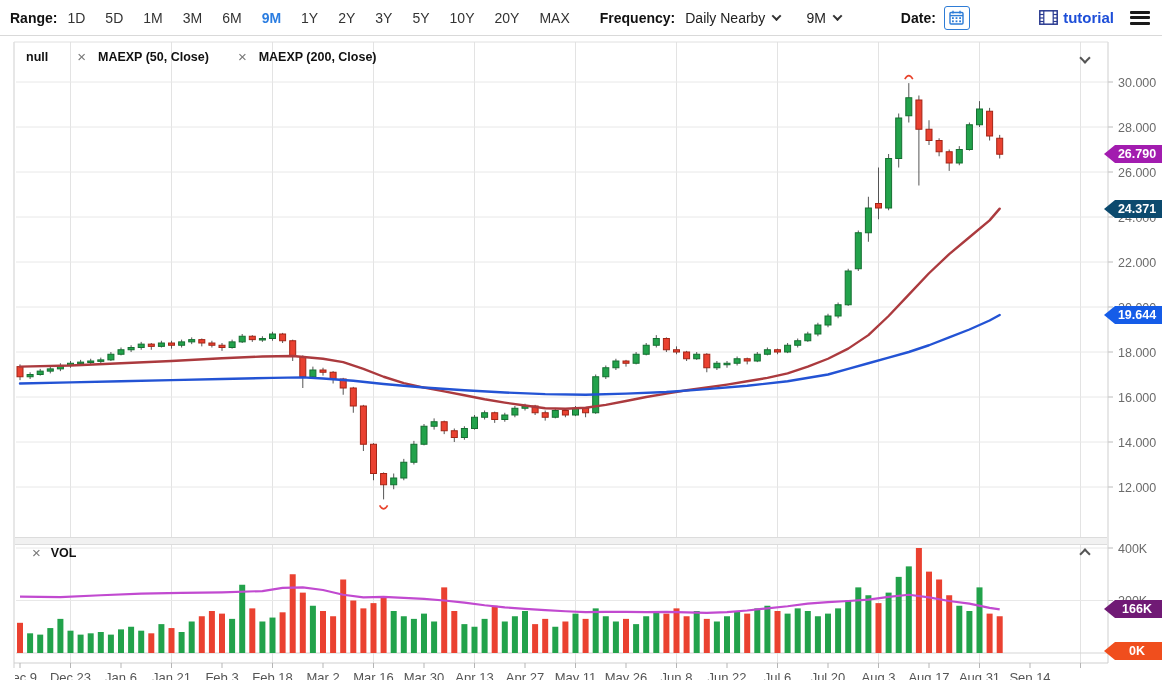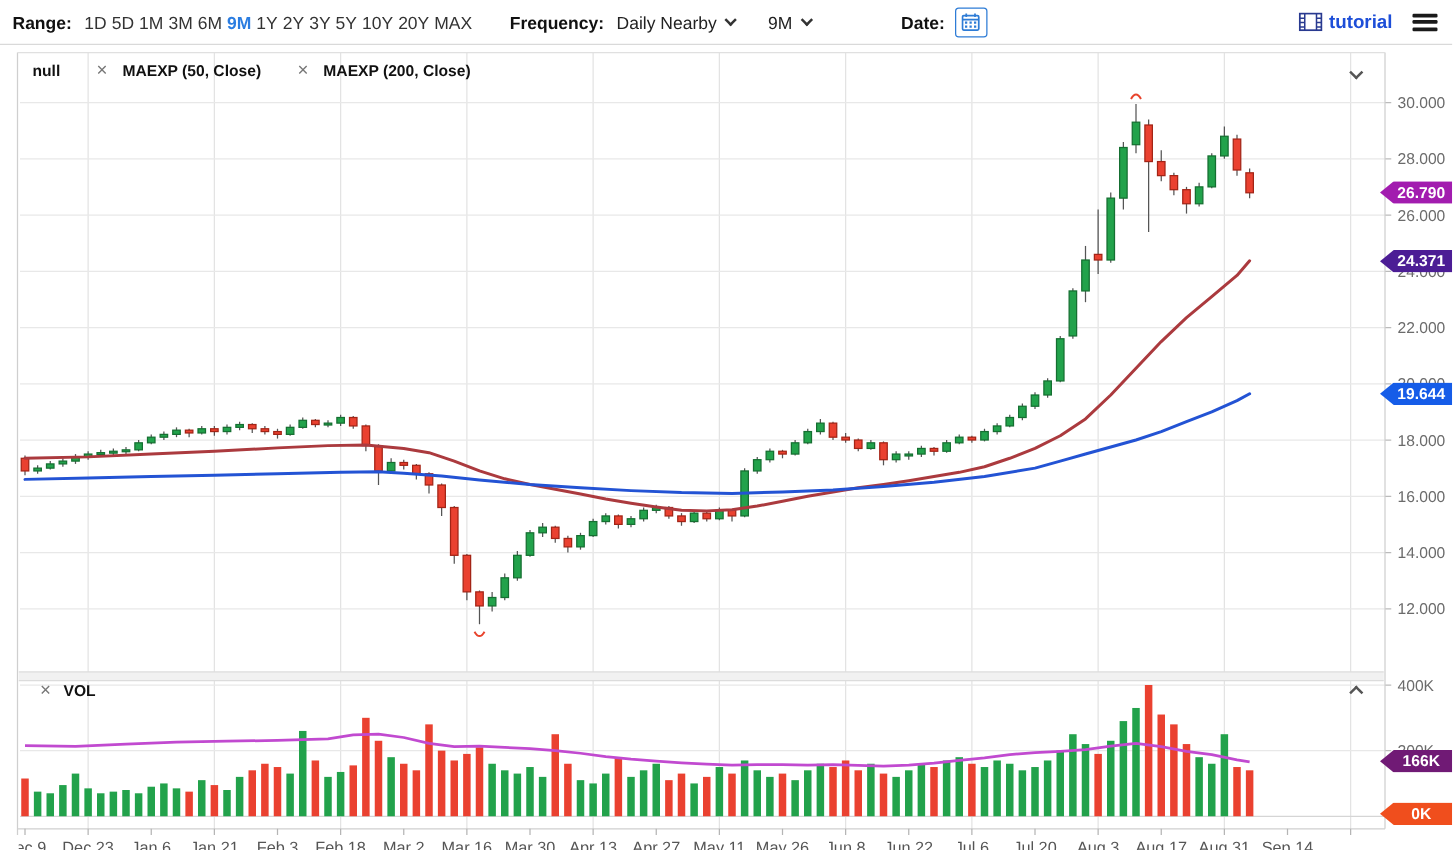--- a/index.html
+++ b/index.html
@@ -5,31 +5,31 @@
   * { margin:0; padding:0; box-sizing:border-box; }
   html,body { background:#fff; }
   #app { position:relative; width:1162px; height:680px; background:#fff; overflow:hidden;
          font-family:"Liberation Sans", sans-serif; color:#222; }
 
   
   .toolbar { position:absolute; left:0; top:0; width:1162px; height:36px;
              display:flex; align-items:center; border-bottom:1px solid #d9d9d9;
              background:#fff; padding:0 8px 0 10px; }
   .tb-label { font-weight:700; font-size:14px; color:#111; margin-right:10px; }
-  .range-list { display:flex; align-items:center; gap:4px; font-size:14px; color:#333; }
+  .range-list { display:flex; align-items:center; gap:20px; font-size:14px; color:#333; }
   .range-item { cursor:pointer; }
   .range-item.sel { color:#2b7de1; font-weight:700; }
   .freq-label { margin-left:30px; }
   .dd-value { font-size:14px; color:#222; }
   .chev { display:inline-block; width:7px; height:7px; border-right:2px solid #333;
           border-bottom:2px solid #333; transform:rotate(45deg) translate(-1px,-1px);
           margin-left:8px; }
   .dd { display:flex; align-items:center; cursor:pointer; }
   .period-dd { margin-left:26px; }
-  .date-label { margin-left:32px; margin-right:8px;padding-left:40px; }
+  .date-label { margin-left:20px; margin-right:8px;padding-left:40px; }
   .cal-btn { width:26px; height:24px; border:1px solid #2e7cd6; border-radius:3px;
              display:flex; align-items:center; justify-content:center; background:#fff; cursor:pointer; }
   .right-zone { margin-left:auto; display:flex; align-items:center; }
   .tutorial { display:flex; align-items:center; gap:5px; color:#1d4ed8; font-weight:700;
               font-size:15px; cursor:pointer; }
   .burger { margin-left:16px; margin-right:4px; width:20px; height:14px; display:flex;
             flex-direction:column; justify-content:space-between; cursor:pointer; }
   .burger div { height:3px; background:#1a1a1a; border-radius:1px; }
 
   
@@ -551,18 +551,18 @@
 
   <div class="vol-chip">
     <span class="chip-close">×</span>
     <span>VOL</span>
   </div>
   <span class="pane-chev chev-up" style="top:546px">
       <span></span>
     </span>
 
   <div class="badge" id="badge-last" style="top: 145px; background: #a21caf;">26.790</div>
-  <div class="badge" id="badge-ma50" style="top: 200px; background: #4c1d95;">24.371</div>
+  <div class="badge" id="badge-ma50" style="top: 200px; background: #0c4a6e;">24.371</div>
   <div class="badge" id="badge-ma200" style="top: 306px; background: rgb(21, 92, 232);">19.644</div>
   <div class="badge" id="badge-volma" style="top: 600px; background: #701a75;">166K</div>
   <div class="badge" id="badge-lastvol" style="top: 642px; background: rgb(240, 78, 29);">0K</div>
 
 </div>
 
 </body></html>

